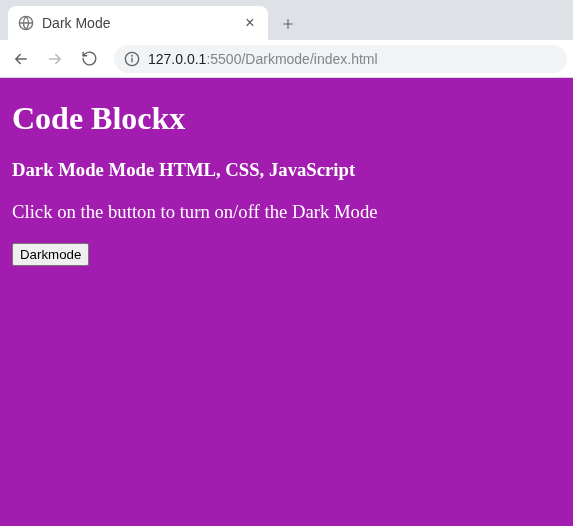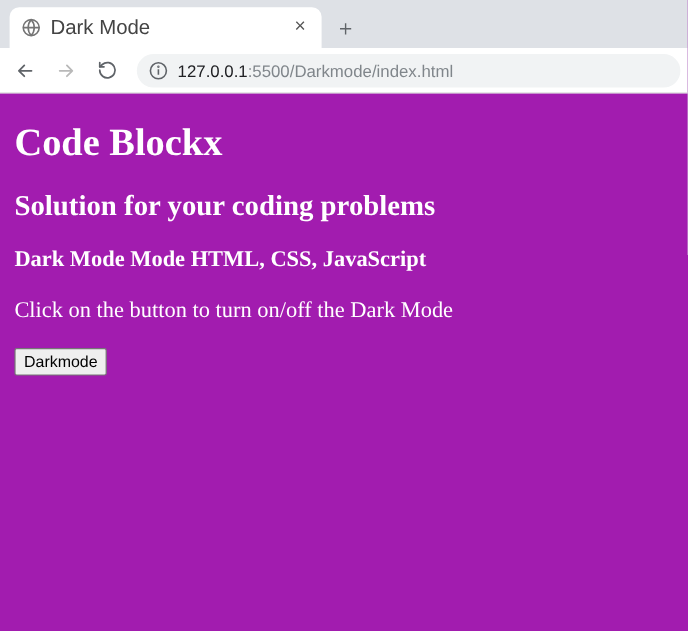--- a/index.html
+++ b/index.html
@@ -32,21 +32,21 @@
       width: 260px;
       gap: 8px;
       position: relative;
     }
     .tab .favicon {
       width: 16px;
       height: 16px;
       flex-shrink: 0;
     }
     .tab .title {
-      font-size: 17px;
+      font-size: 14px;
       color: #444;
       flex: 1;
       white-space: nowrap;
       overflow: hidden;
       text-overflow: ellipsis;
     }
     .tab .close {
       font-size: 16px;
       color: #555;
       width: 16px;
@@ -193,17 +193,16 @@
       </svg>
     </span>
     <span class="url">
       <span>127.0.0.1</span><span class="dim">:5500</span><span class="dim">/Darkmode/index.html</span>
     </span>
   </div>
 </div>
 
 <div class="viewport">
   <h1>Code Blockx</h1>
-  <h2>Solution for your coding problems</h2>
   <h3>Dark Mode Mode HTML, CSS, JavaScript</h3>
   <p>Click on the button to turn on/off the Dark Mode</p>
   <button class="darkmode-btn">Darkmode</button>
 </div>
 
 </body></html>

